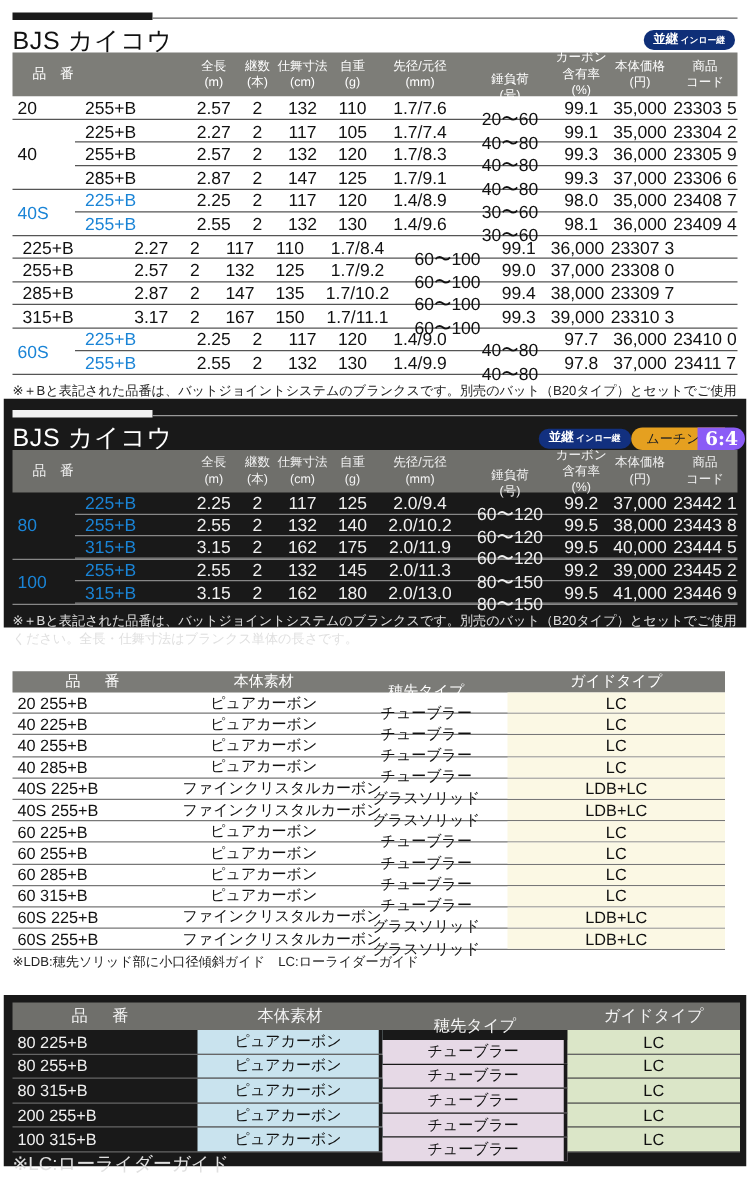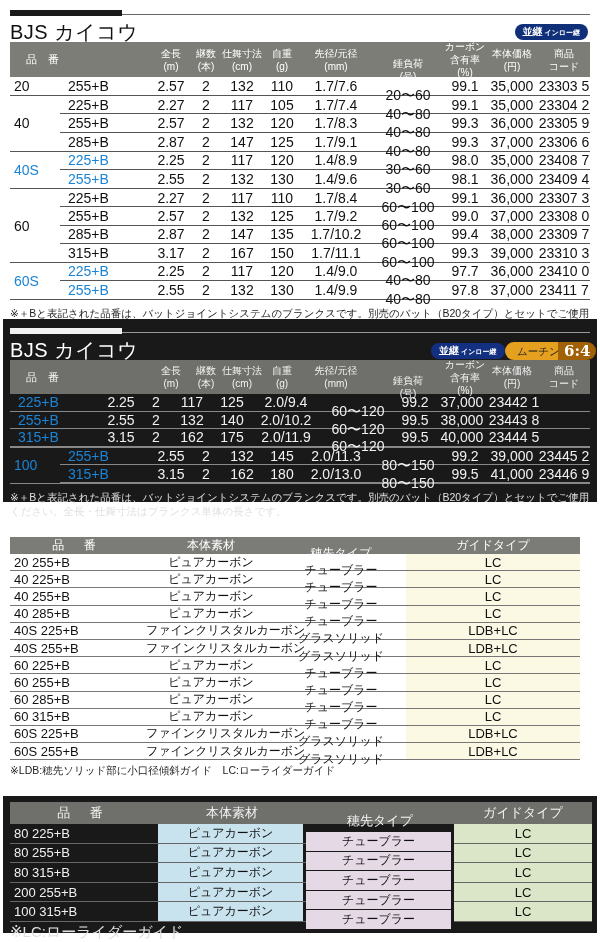--- a/index.html
+++ b/index.html
@@ -40,21 +40,21 @@
   .r .col-mod { text-align: left; padding-left: 8px; }
   .blue { color: #1a84d6; }
   .note { font-size: 10.5px; line-height: 14px; margin-top: 6px; color: #222; }
 
   
   .s2 { position: absolute; left: 3px; top: 319px; width: 594px; height: 183px; background: #191919; color: #eee; padding: 7px 7px 0 7px; }
   .s2 .topbar .thick { background: #f2f2f2; width: 112px; }
   .s2 .topbar .thin { background: #999; }
   .s2 .title { color: #fff; }
   .badge-orange { position: absolute; background: #e5a020; color: #222; height: 18px; line-height: 18px; font-size: 10.5px; padding: 0 10px 0 12px; border-radius: 9px 0 0 9px; }
-  .ratio { position: absolute; background: #a16207; color: #fff; height: 18px; line-height: 18px; font-family: "DejaVu Serif", serif; font-size: 15px; font-weight: bold; padding: 0 6px; border-radius: 0 9px 9px 0; }
+  .ratio { position: absolute; background: #8b5cf6; color: #fff; height: 18px; line-height: 18px; font-family: "DejaVu Serif", serif; font-size: 15px; font-weight: bold; padding: 0 6px; border-radius: 0 9px 9px 0; }
   .s2 .hdr { background: #6f6f6b; color: #f3f3f3; height: 34px; }
   .s2 .r { border-bottom: 1px solid #888; color: #f0f0f0; height: 17.6px; }
   .s2 .grp { border-bottom: 1px solid #888; }
   .s2 .grp .gnum { color: #1a84d6; }
   .s2 .note { color: #e0e0e0; }
 
   
   .s3 { position: absolute; left: 10px; top: 537px; width: 570px; }
   .t4hdr { display: flex; background: #7b7b77; color: #fff; height: 17px; align-items: center; font-size: 12px; }
   .t4hdr div { text-align: center; }
@@ -192,21 +192,20 @@
             <div class="col-wt">130</div>
             <div class="col-dia">1.4/9.6</div>
             <div class="col-lure">30〜60</div>
             <div class="col-cb">98.1</div>
             <div class="col-pr">36,000</div>
             <div class="col-code">23409 4</div>
           </div>
         </div>
       </div>
       <div class="grp">
-        <div class="gnum">60</div>
         <div class="glines">
           <div class="r">
             <div class="col-mod">225+B</div>
             <div class="col-len">2.27</div>
             <div class="col-pc">2</div>
             <div class="col-cl">117</div>
             <div class="col-wt">110</div>
             <div class="col-dia">1.7/8.4</div>
             <div class="col-lure">60〜100</div>
             <div class="col-cb">99.1</div>
@@ -304,20 +303,21 @@
     <div class="col-cl"><span>仕舞寸法</span><br><span>(cm)</span></div>
     <div class="col-wt"><span>自重</span><br><span>(g)</span></div>
     <div class="col-dia"><span>先径/元径</span><br><span>(mm)</span></div>
     <div class="col-lure"><span>錘負荷</span><br><span>(号)</span></div>
     <div class="col-cb"><span>カーボン</span><br><span>含有率(%)</span></div>
     <div class="col-pr"><span>本体価格</span><br><span>(円)</span></div>
     <div class="col-code"><span>商品</span><br><span>コード</span></div>
   </div>
   <div class="rows" id="s2rows">
       <div class="grp">
+        <div class="gnum blue">80</div>
         <div class="glines">
           <div class="r">
             <div class="col-mod blue">225+B</div>
             <div class="col-len">2.25</div>
             <div class="col-pc">2</div>
             <div class="col-cl">117</div>
             <div class="col-wt">125</div>
             <div class="col-dia">2.0/9.4</div>
             <div class="col-lure">60〜120</div>
             <div class="col-cb">99.2</div>

